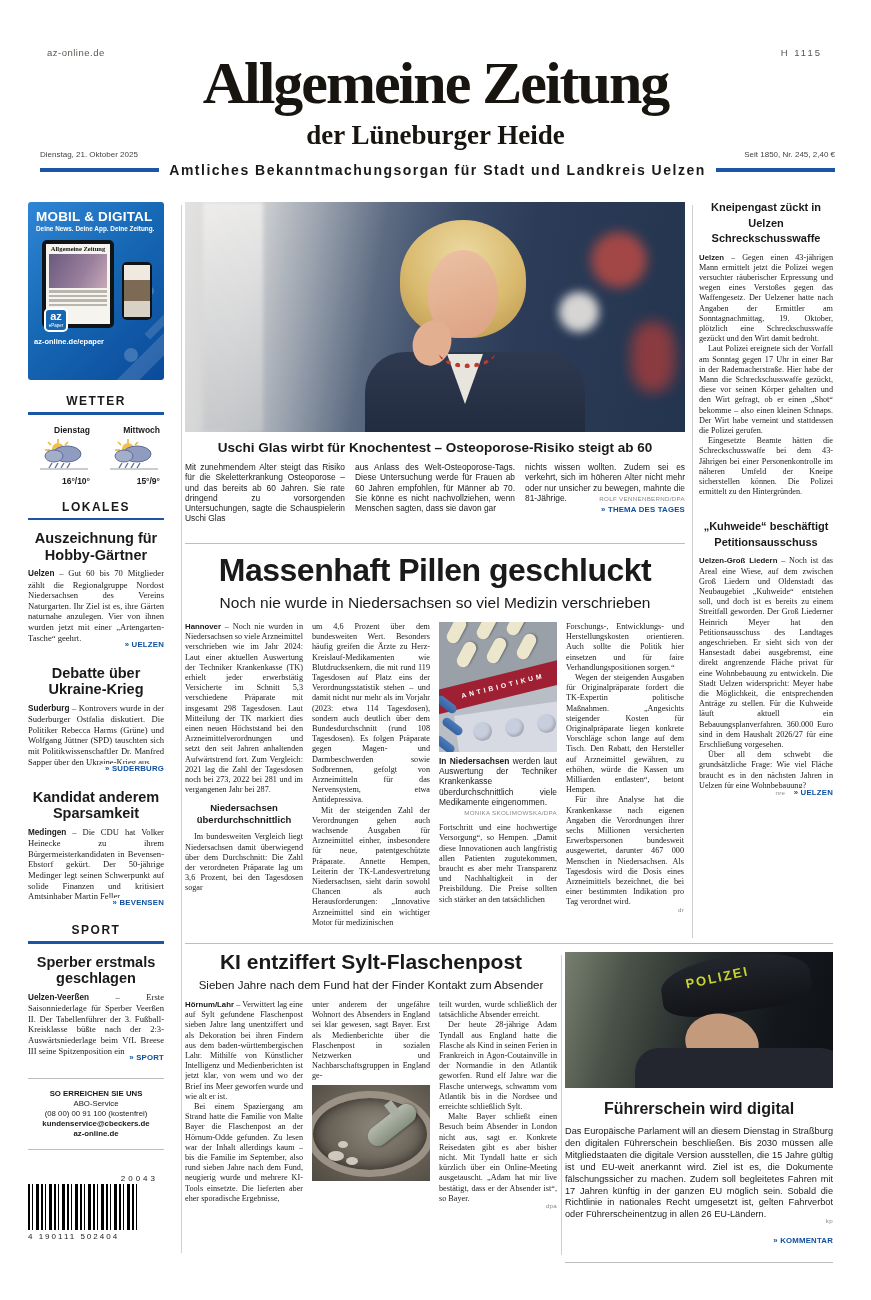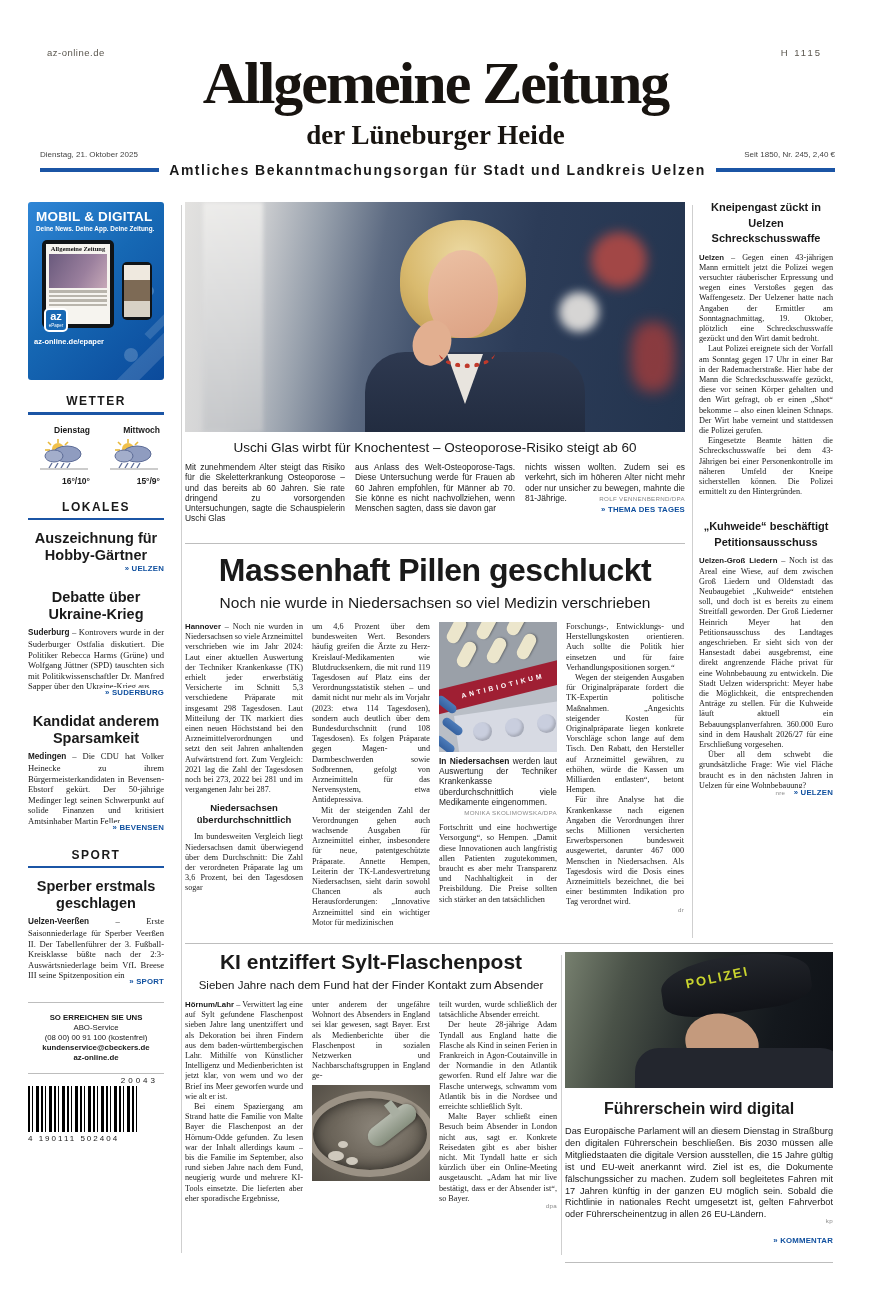--- a/index.html
+++ b/index.html
@@ -70,21 +70,21 @@
   .weather-days { display:flex; justify-content:space-between; padding:0 4px; }
   .wday { width:58px; text-align:right; }
   .wday-label { font-weight:bold; font-size:8.5px; margin-bottom:2px; }
   .wtemps { font-size:8.5px; font-weight:bold; margin-top:1px; }
 
   
   .contact { border-top:1px solid #bdbdbd; margin-top:6px; padding:10px 0; text-align:center; font-size:7.8px; line-height:10px; }
   .contact .t { font-weight:bold; }
   .contact .b { font-weight:bold; }
   .contact-bottom { border-bottom:1px solid #bdbdbd; }
-  .barcode-wrap { margin-top:2px; position:relative; height:72px; }
+  .barcode-wrap { margin-top:24px; position:relative; height:72px; }
   .barcode { position:absolute; left:0; top:10px; width:112px; height:46px;
     background:repeating-linear-gradient(90deg,#000 0 2px,#fff 2px 4px,#000 4px 5px,#fff 5px 8px,#000 8px 11px,#fff 11px 13px); }
   .barcode-top { position:absolute; right:6px; top:0; font-size:8px; letter-spacing:3px; }
   .barcode-num { position:absolute; left:0; top:58px; font-size:8px; letter-spacing:2px; }
 
   
   .top-photo { position:absolute; left:185px; top:202px; width:500px; height:230px; overflow:hidden;
      background:linear-gradient(100deg,#e3e2e0 0%,#cfd0d2 14%,#97a0ac 26%,#5d6b82 38%,#394a66 52%,#2c3c58 66%,#23344e 100%); }
   .tp-blur1 { position:absolute; left:18px; top:0; width:60px; height:230px; background:linear-gradient(#f2f1ef,#c4c6c9); filter:blur(2px); opacity:.8; }
   .tp-red1 { position:absolute; right:38px; top:30px; width:56px; height:56px; border-radius:50%; background:#b84a44; filter:blur(6px); opacity:.85; }
@@ -96,21 +96,21 @@
      background:linear-gradient(160deg,#ecc1a4,#dca183); }
   .tp-hand { position:absolute; left:228px; top:118px; width:38px; height:46px; border-radius:50%; background:#e2af90; transform:rotate(18deg); }
   .tp-body { position:absolute; left:180px; top:150px; width:220px; height:80px; border-radius:40px 40px 0 0;
      background:linear-gradient(#2e3950,#222c40); }
   .tp-shirt { position:absolute; left:262px; top:152px; width:36px; height:50px; background:#e8e4de; clip-path:polygon(50% 100%,0 0,100% 0); }
   .tp-necklace { position:absolute; left:254px; top:136px; width:56px; height:30px; border-radius:50%;
      border-bottom:5px dotted #c0392b; }
 
   
   .photo-story { position:absolute; left:185px; top:440px; width:500px; }
-  .photo-story h2 { font-size:13.5px; font-weight:normal; text-align:center; white-space:nowrap; margin-bottom:7px; }
+  .photo-story h2 { font-size:13.5px; font-weight:bold; text-align:center; white-space:nowrap; margin-bottom:7px; }
   .ps-cols { display:flex; gap:10px; }
   .ps-col { width:160px; font-size:8.4px; line-height:10.3px; text-align:justify; }
 
   
   .right-col { position:absolute; left:699px; top:200px; width:134px; }
   .right-col h3 { font-size:11px; line-height:15.5px; font-weight:bold; text-align:center; margin-bottom:6px; }
   .rc-art { margin-bottom:22px; }
 
   
   .main-art { position:absolute; left:185px; top:552px; width:500px; }
@@ -266,20 +266,21 @@
         </svg>
         <div class="wtemps">15°/9°</div>
       </div>
     </div>
 
     <div class="section-head">LOKALES</div>
     <div class="section-rule"></div>
 
     <div class="sb-art">
       <h2>Auszeichnung für Hobby-Gärtner</h2>
+      <p class="sb-body"><span class="lead-loc">Uelzen</span><span> – Gut 60 bis 70 Mitglieder zählt die Regionalgruppe Nordost Niedersachsen des Vereins Naturgarten. Ihr Ziel ist es, ihre Gärten naturnahe anzulegen. Vier von ihnen wurden jetzt mit einer „Artengarten-Tasche“ geehrt.</span></p>
       <div class="sb-kicker-line"><span class="kicker">» UELZEN</span></div>
     </div>
 
     <div class="sb-art">
       <h2>Debatte über Ukraine-Krieg</h2>
       <p class="sb-body"><span class="lead-loc">Suderburg</span><span> – Kontrovers wurde in der Suderburger Ostfalia diskutiert. Die Politiker Rebecca Harms (Grüne) und Wolfgang Jüttner (SPD) tauschten sich mit Politikwissenschaftler Dr. Manfred Sapper über den Ukraine-Krieg aus.</span></p>
       <div class="sb-kicker-line"><span class="kicker">» SUDERBURG</span></div>
     </div>
 
     <div class="sb-art">

